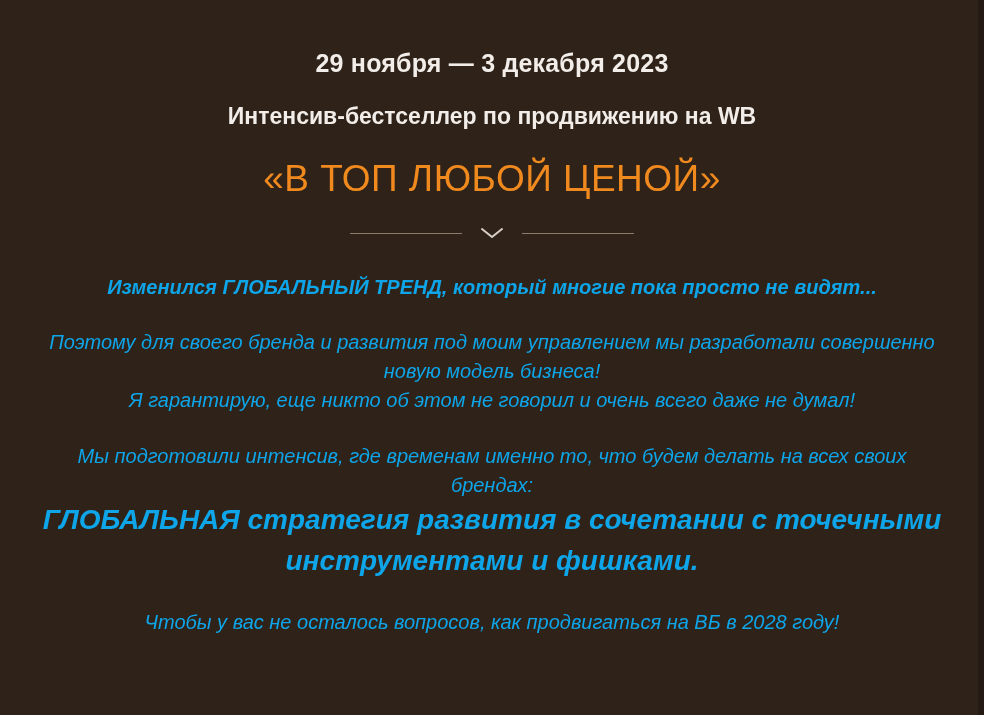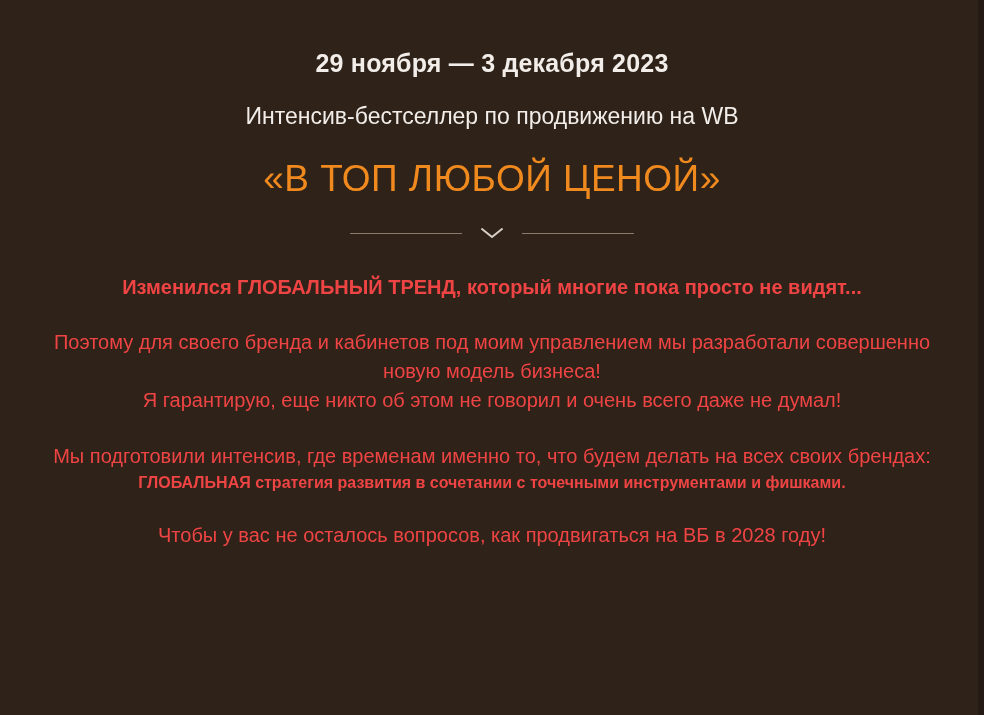--- a/index.html
+++ b/index.html
@@ -45,21 +45,21 @@
     font-weight: bold;
     color: #F2EDE9;
     letter-spacing: 0.2px;
     text-align: center;
     line-height: 1.2;
   }
 
   .subtitle {
     margin-top: 25px;
     font-size: 23px;
-    font-weight: normal;
+    font-weight: bold;
     color: #F2EDE9;
     text-align: center;
     line-height: 1.2;
   }
 
   .main-title {
     margin-top: 27px;
     font-size: 37px;
     font-weight: normal;
     color: #F08A1E;
@@ -82,40 +82,41 @@
     background: #8A7A6B;
   }
   .chevron {
     display: block;
     line-height: 0;
   }
 
   .body-block {
     width: 100%;
     text-align: center;
-    color: #ef4444;
+    color: #0ea5e9;
+    font-style: italic;
   }
 
   .lead-bold {
     margin-top: 33px;
     font-size: 20px;
     font-weight: bold;
     line-height: 1.35;
   }
 
   .para {
     margin-top: 27px;
     font-size: 20px;
     font-weight: normal;
     line-height: 1.45;
   }
 
   .para-bold {
     font-weight: bold;
-    font-size: 16px;
+    font-size: 28px;
     line-height: 1.45;
   }
 </style>
 </head>
 <body>
 
 <div class="page">
 
   <div class="edge-strip"></div>
 
@@ -134,21 +135,21 @@
     </span>
     <span class="divider-line"></span>
   </div>
 
   <div class="body-block">
 
     <div class="lead-bold">Изменился ГЛОБАЛЬНЫЙ ТРЕНД, который многие пока просто не видят...</div>
 
 
     <div class="para">
-      <div>Поэтому для своего бренда и кабинетов под моим управлением мы разработали совершенно новую модель бизнеса!</div>
+      <div>Поэтому для своего бренда и развития под моим управлением мы разработали совершенно новую модель бизнеса!</div>
       <div>Я гарантирую, еще никто об этом не говорил и очень всего даже не думал!</div>
     </div>
 
     <div class="para">
       <div>Мы подготовили интенсив, где временам именно то, что будем делать на всех своих брендах:</div>
       <div class="para-bold">ГЛОБАЛЬНАЯ стратегия развития в сочетании с точечными инструментами и фишками.</div>
     </div>
 
     <div class="para">Чтобы у вас не осталось вопросов, как продвигаться на ВБ в 2028 году!</div>
 

